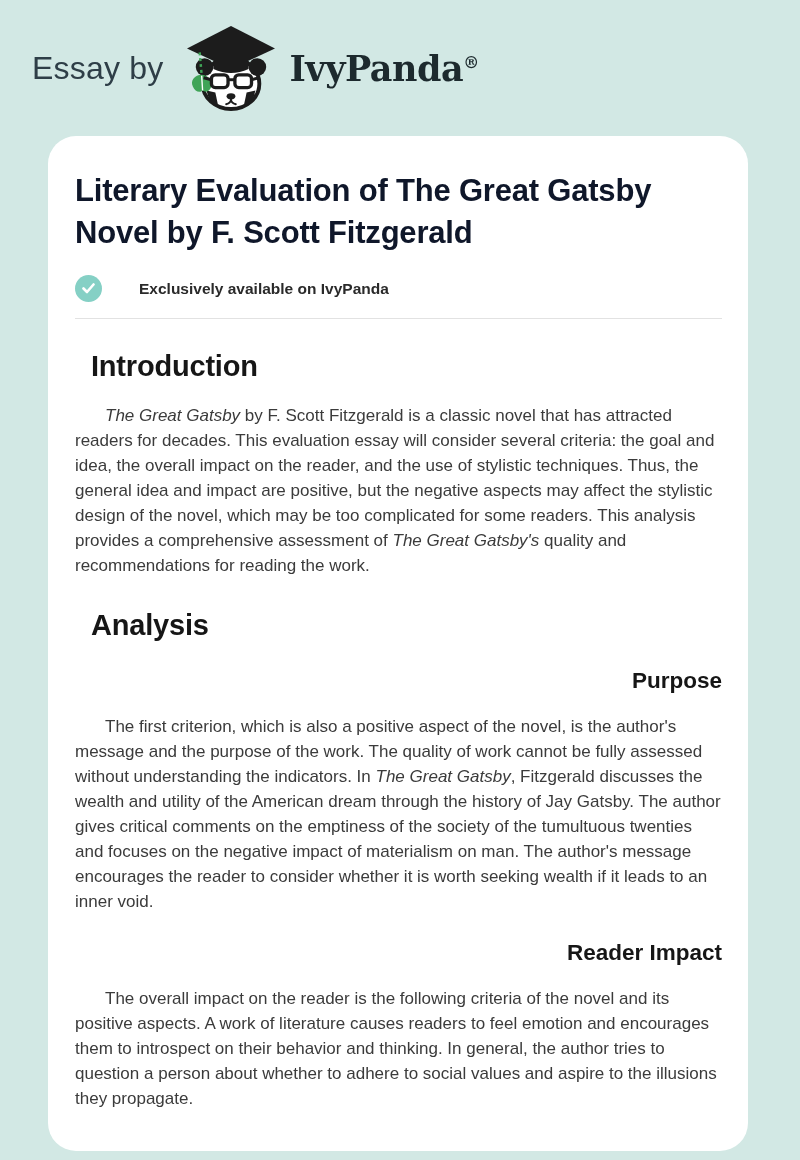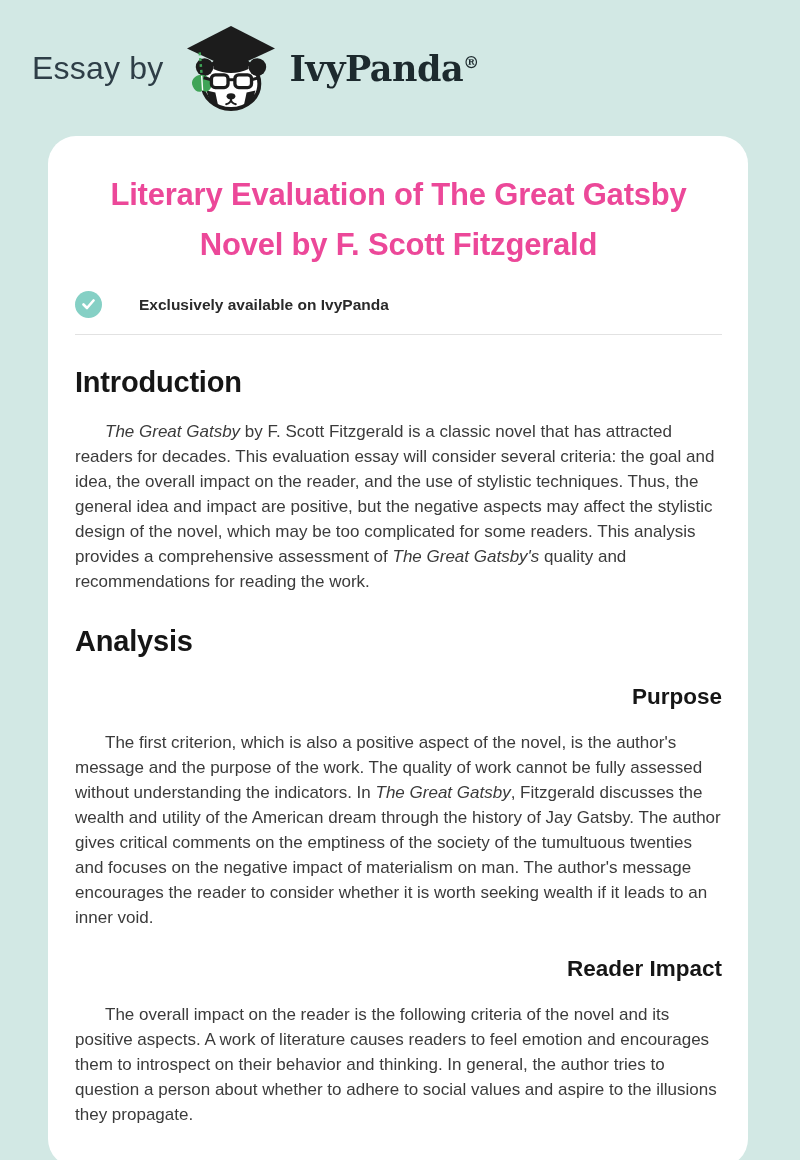--- a/index.html
+++ b/index.html
@@ -47,25 +47,24 @@
     margin-left: 48px;
     box-sizing: border-box;
     background: var(--card, #ffffff);
     border-radius: 28px;
     padding: 34px 26px 40px 27px;
     min-height: 976px;
   }
   .doc-title {
     margin: 0;
     font-size: 31px;
-    line-height: 50px;
-    color: #ec4899;
+    line-height: 42px;
+    color: #0f172a;
     letter-spacing: -0.2px;
     font-weight: 700;
-    text-align: center;
   }
   .badge-row {
     margin-top: 21px;
     display: flex;
     align-items: center;
     gap: 9px;
   }
   .badge-circle {
     width: 27px;
     height: 27px;
@@ -85,21 +84,21 @@
   }
   .divider {
     border: none;
     border-top: 1px solid #e2e2e2;
     margin: 16px 0 0 0;
   }
   h2.sec {
     font-size: 29px;
     font-weight: 700;
     color: #161616;
-    margin: 31px 0 0 0;
+    margin: 31px 0 0 16px;
     letter-spacing: -0.2px;
   }
   h3.sec {
     font-size: 22.5px;
     font-weight: 700;
     color: #161616;
     margin: 26px 0 0 0;
     text-align: right;
   }
   p.body-par {

